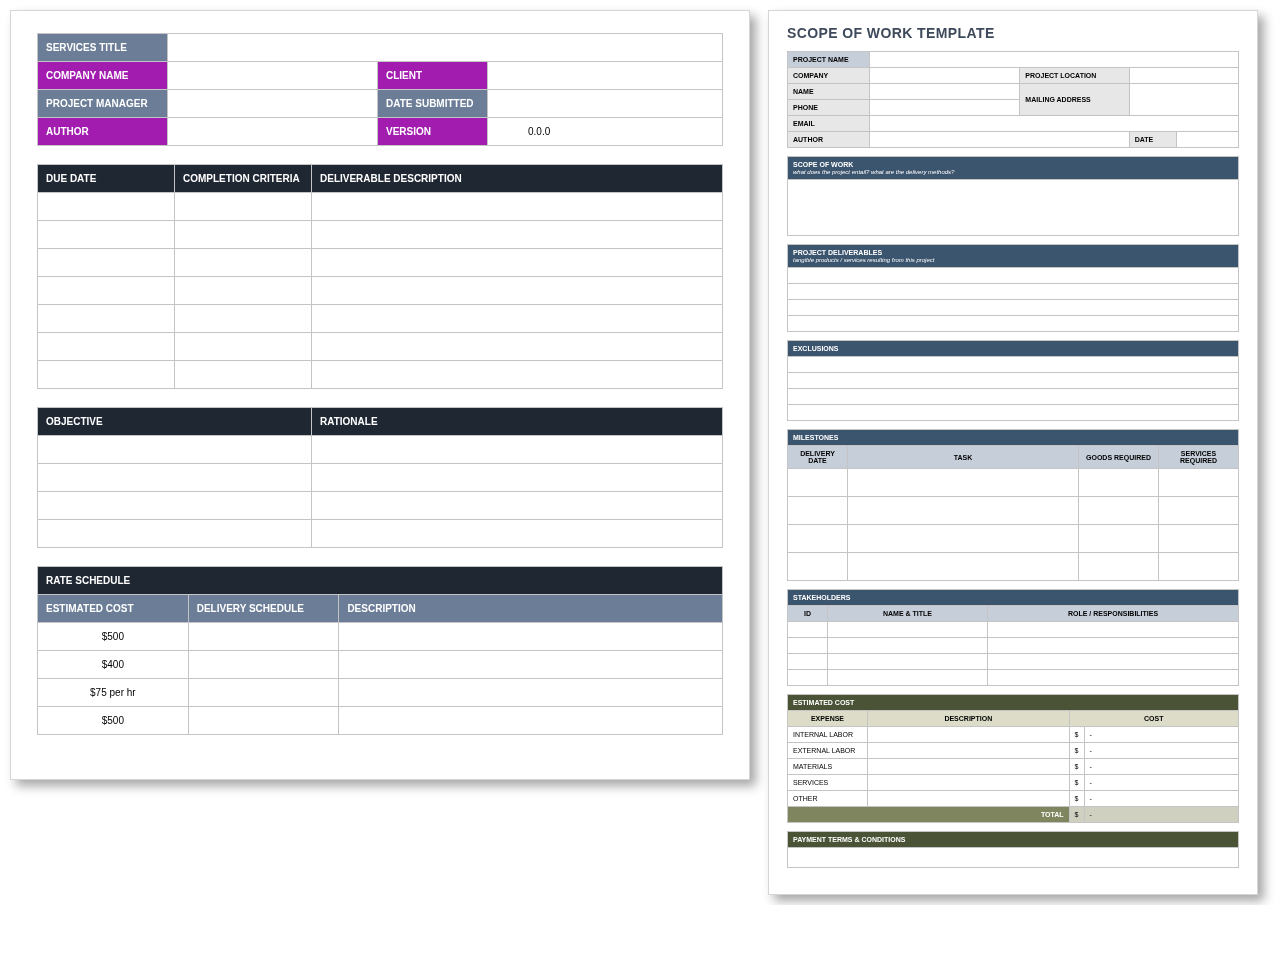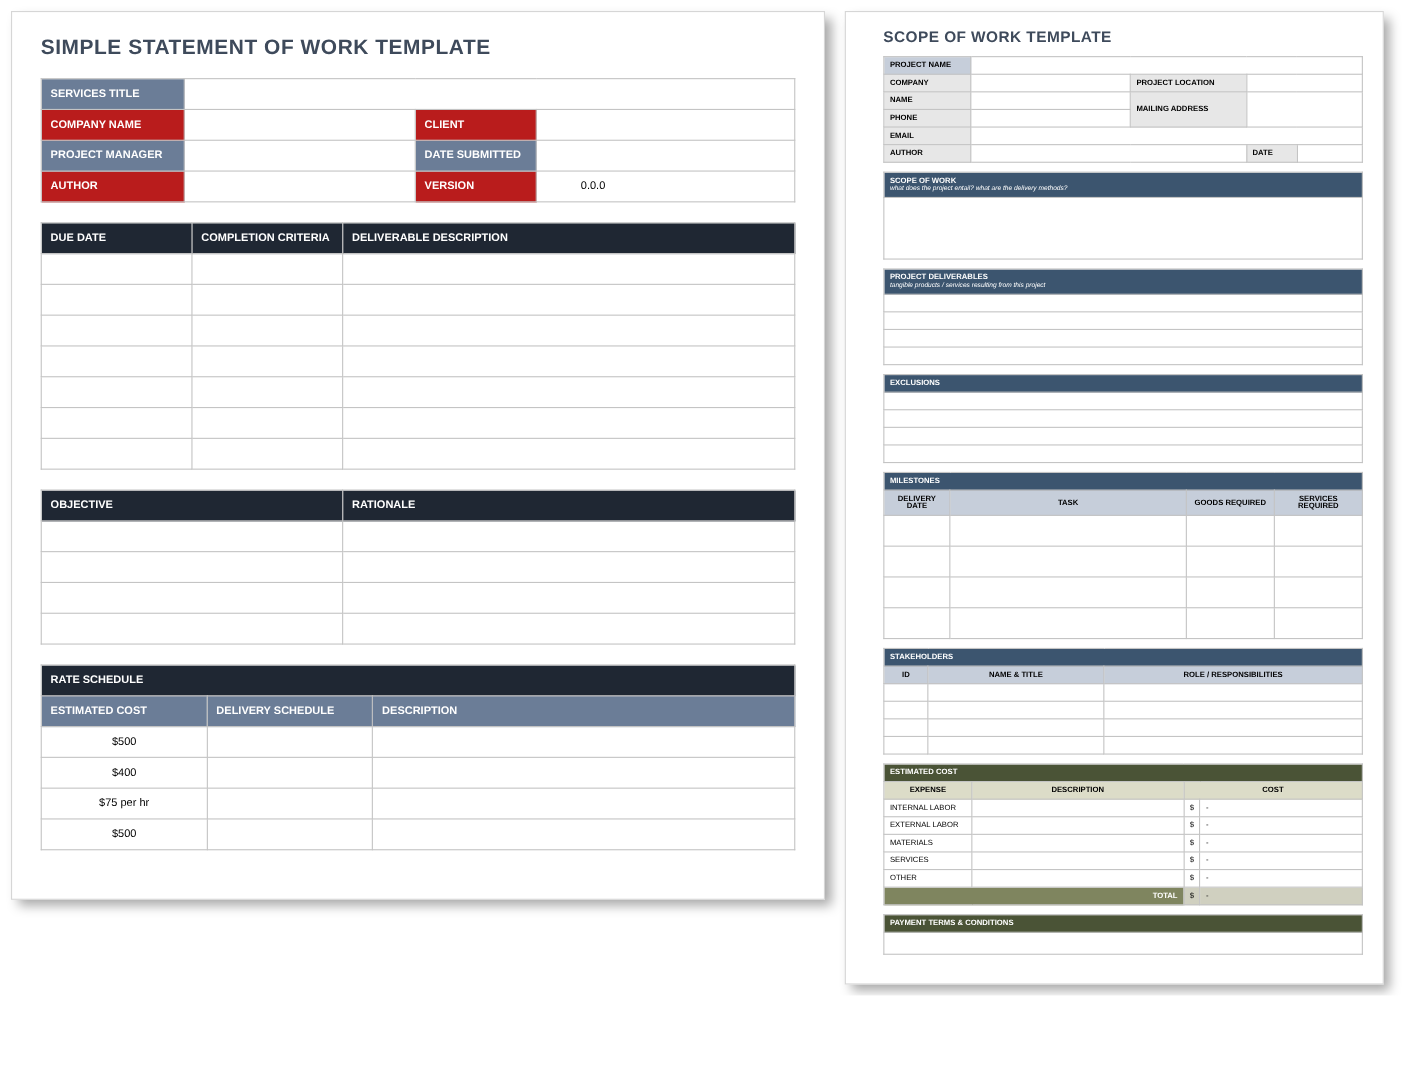--- a/index.html
+++ b/index.html
@@ -38,31 +38,31 @@
     border: 1px solid #c4c4c4;
     font-size: 10px;
     font-weight: 700;
     padding: 7px 8px;
     text-align: left;
     vertical-align: middle;
     height: 28px;
   }
   .l-tbl td.val { font-weight: 400; padding-left: 40px; }
   .lbl-blue  { background: #6b7d97; color: #fff; }
-  .lbl-dark  { background: #b91c1c; color: #fff; }
+  .lbl-dark  { background: #a21caf; color: #fff; }
   .hdr-dark th { background: #1f2733; color: #fff; }
   .hdr-blue th { background: #6b7d97; color: #fff; }
   .l-tbl tbody td.empty { font-weight: 400; text-align: center; }
   .project-info td:nth-child(1){width:130px;}
   .project-info td:nth-child(2){width:210px;}
   .project-info td:nth-child(3){width:110px;margin-top:12px;}
   
   .doc-right {
     width: 490px;
-    padding: 14px 18px 18px 34px;
+    padding: 14px 18px 18px 18px;
     font-size: 8px;
   }
   .doc-right h1 {
     font-family: "Arial Black", Arial, sans-serif;
     font-weight: 900;
     font-size: 14px;
     color: #3e4a5b;
     letter-spacing: 0.4px;
     margin-bottom: 10px;
   }
@@ -88,21 +88,20 @@
   .r-center{ text-align:center !important;}
   .r-money { text-align:left; }
   .r-money-r { text-align:right; }
   .r-total-row td.lbl { background:#7f855f; color:#fff; text-align:right; font-weight:700;}
   .r-total-row td.tval { background:#d0d0c0; }
 </style>
 </head>
 <body>
 
 <div class="page doc-left">
-  <h1>SIMPLE STATEMENT OF WORK TEMPLATE</h1>
 
   <table class="l-tbl project-info">
     <tbody>
         <tr>
       <td class="lbl-blue">SERVICES TITLE</td>
       <td class="val" colspan="3"></td>
     </tr>
     <tr>
       <td class="lbl-dark">COMPANY NAME</td>
       <td class="val"></td>

